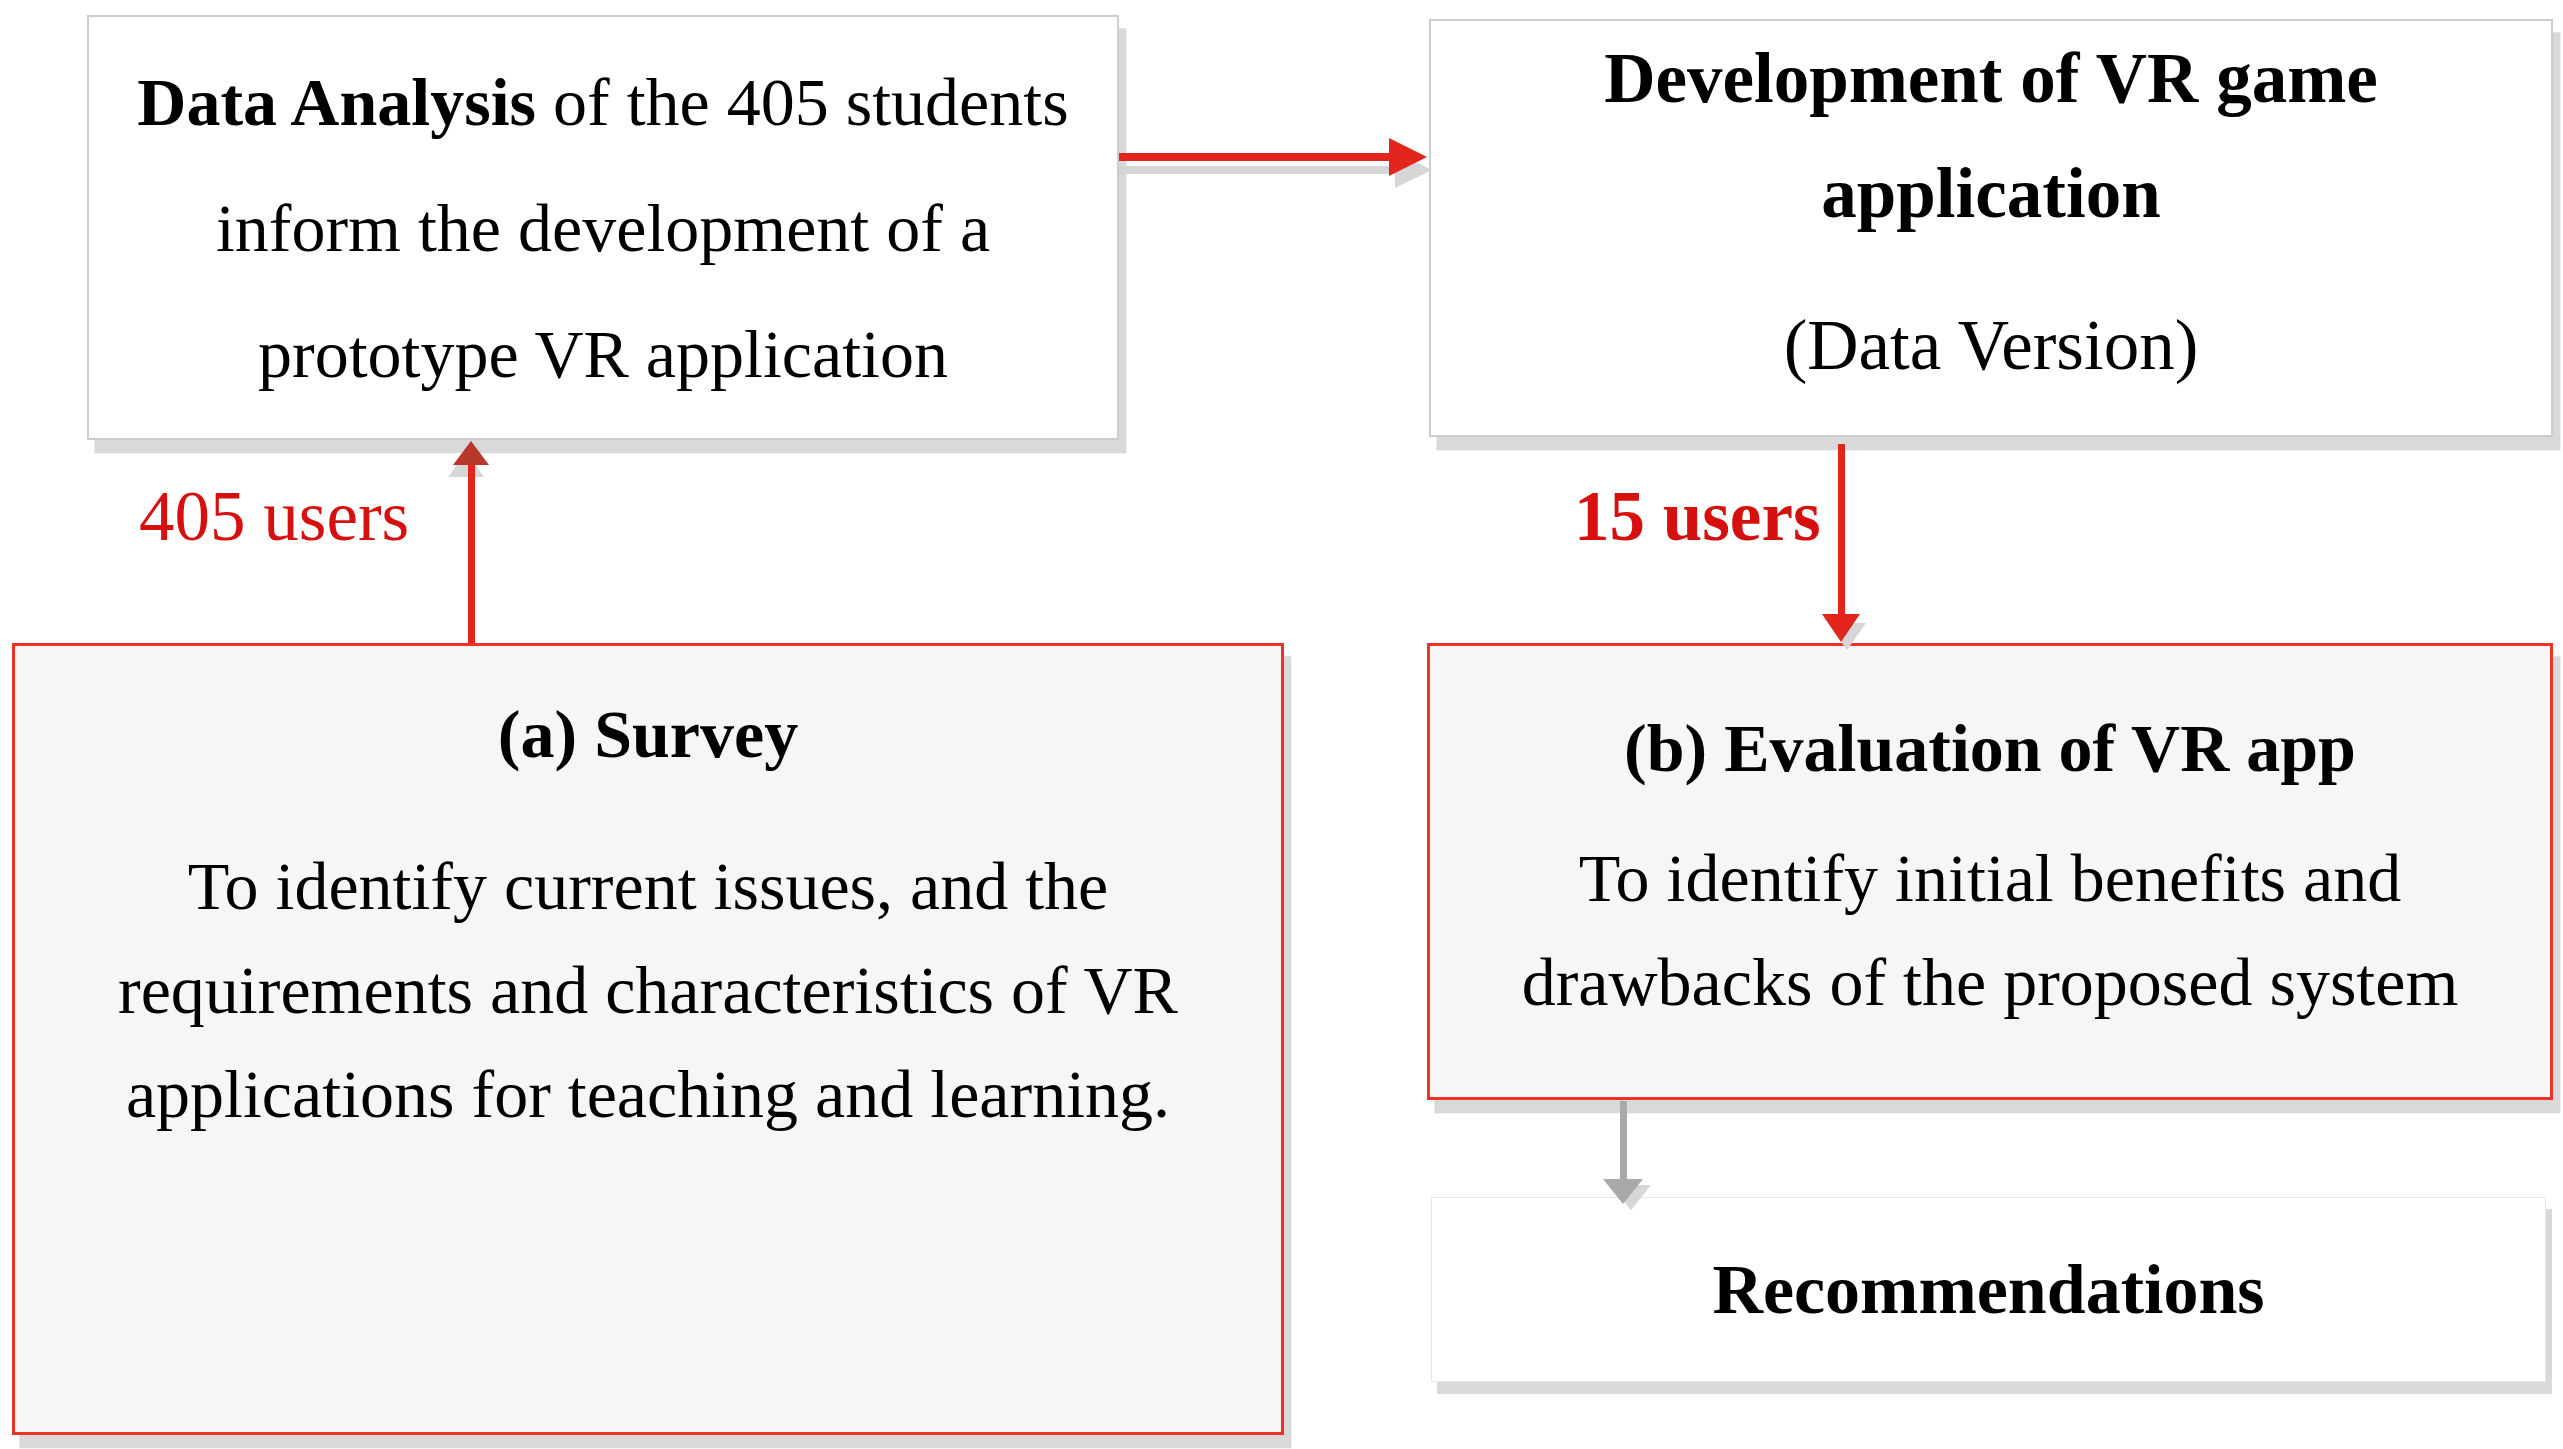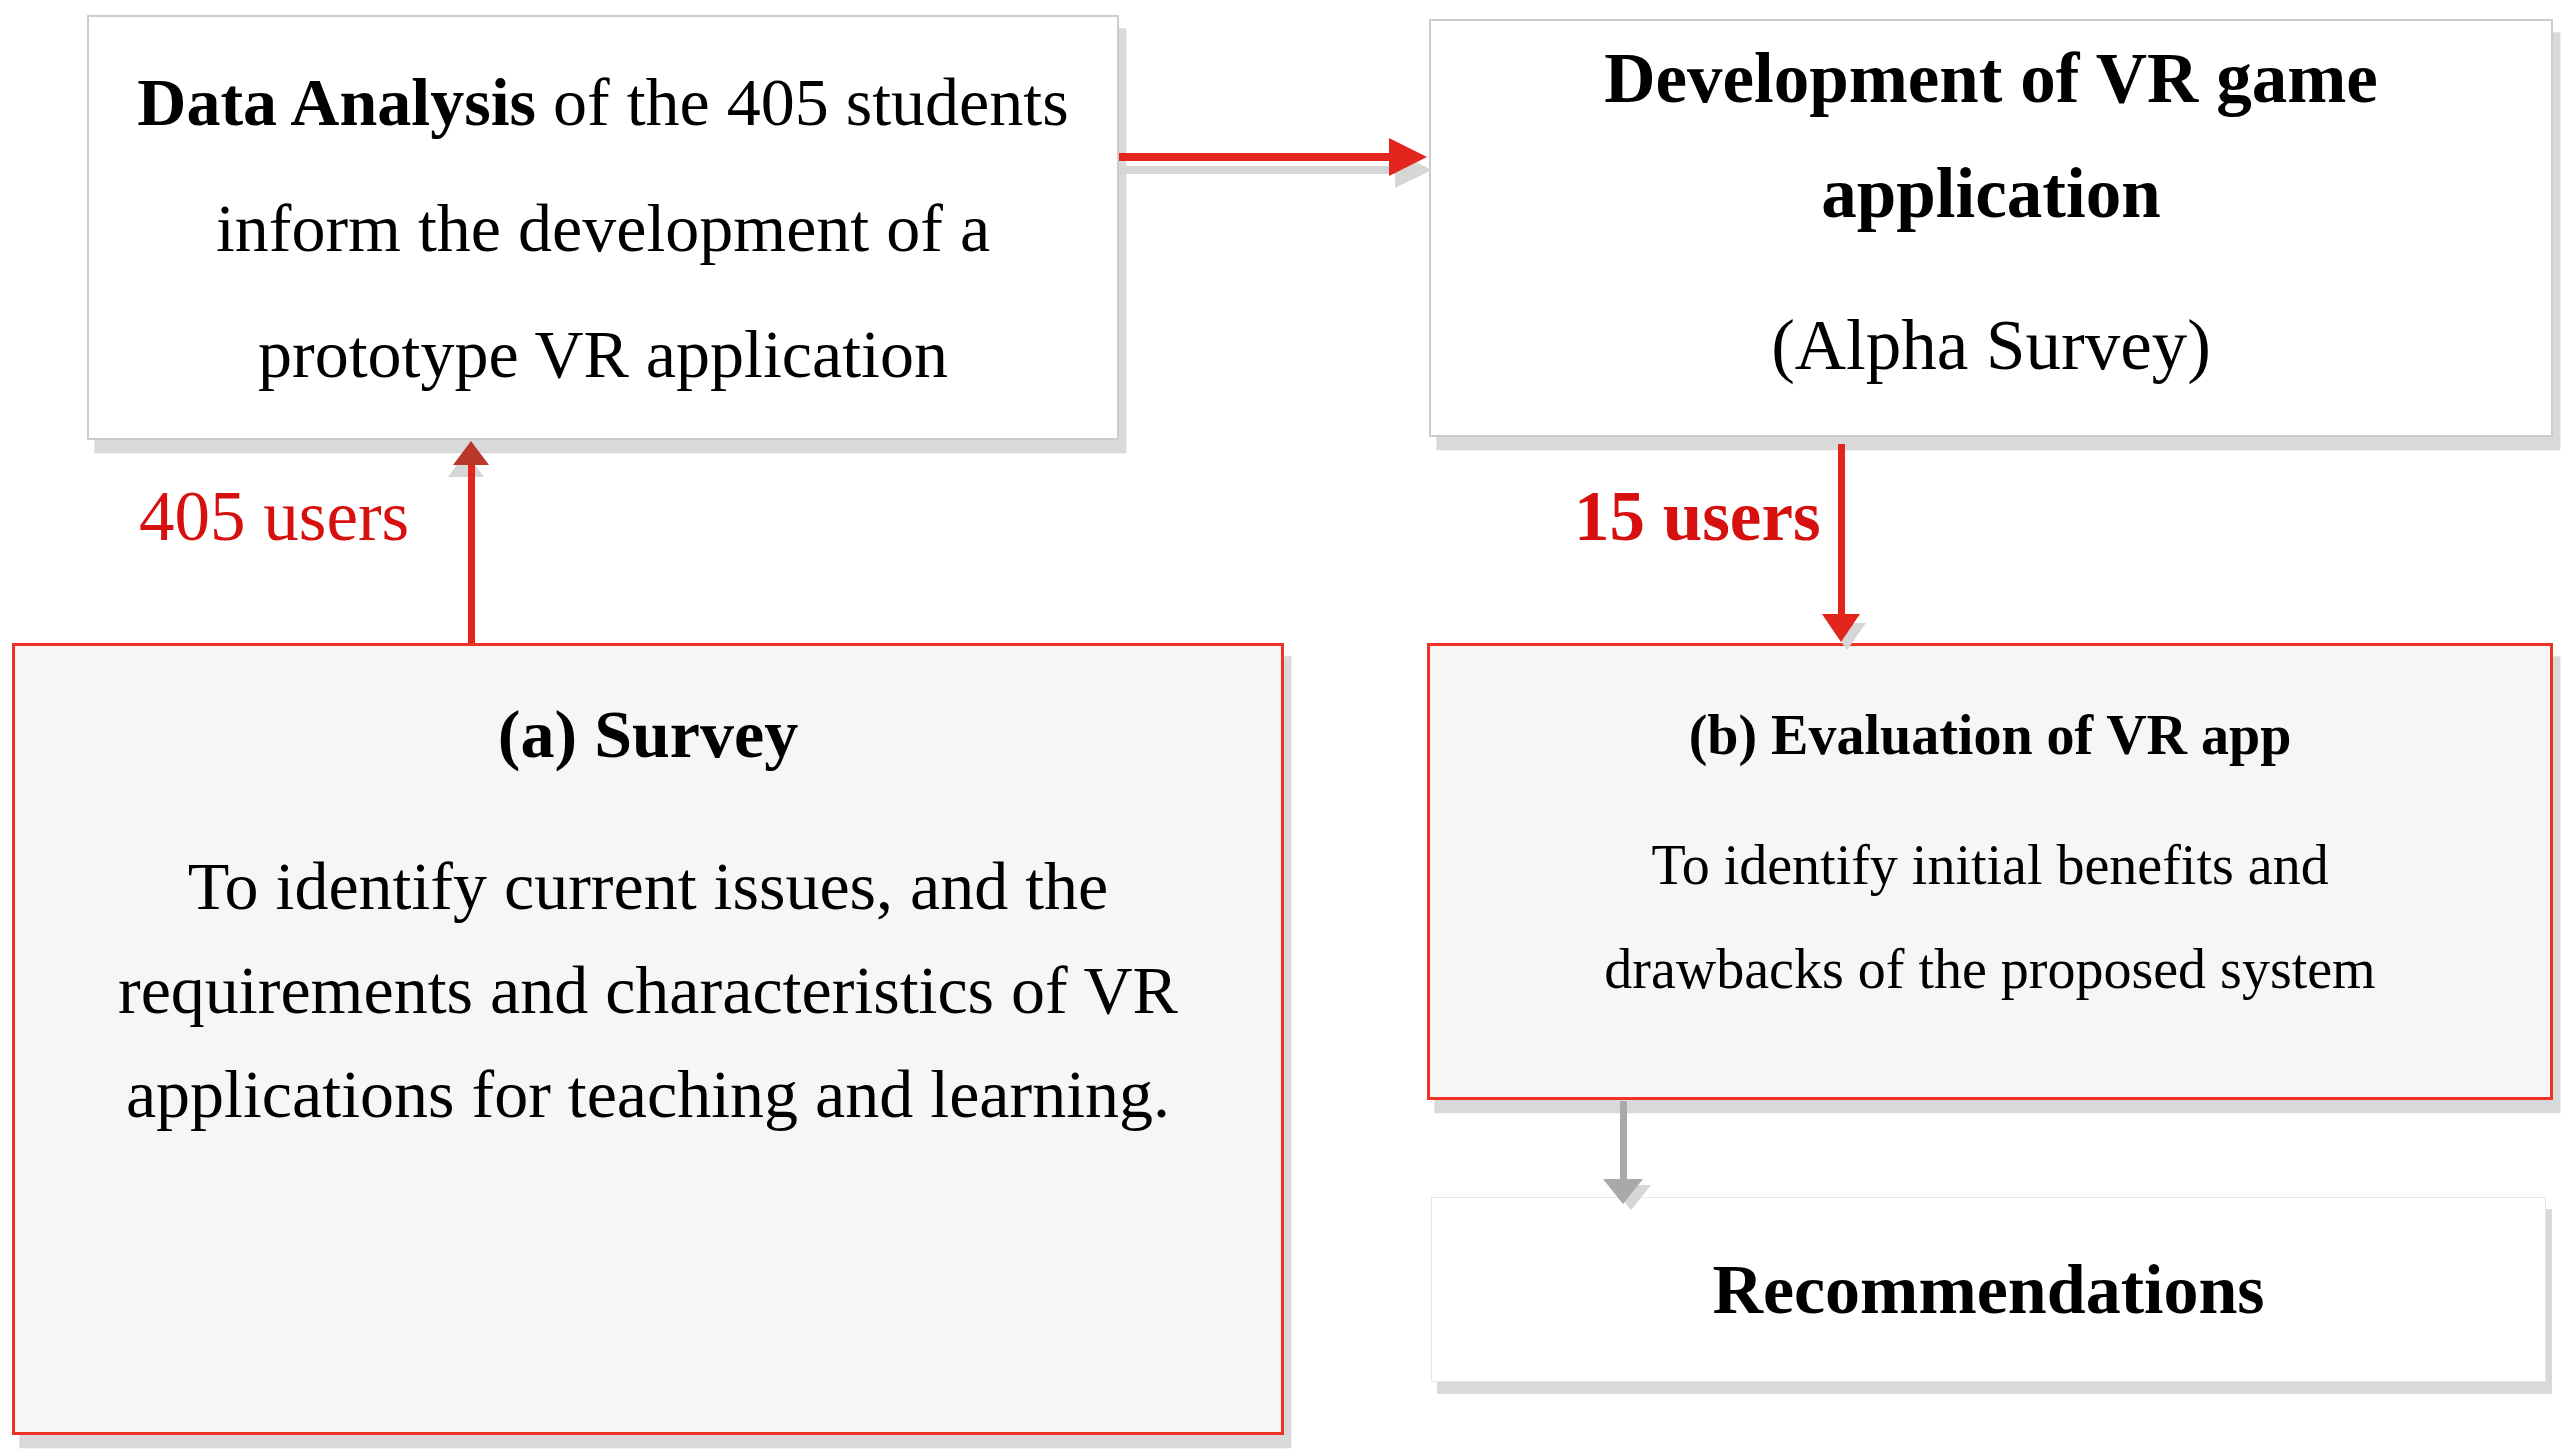--- a/index.html
+++ b/index.html
@@ -66,22 +66,22 @@
   #development-box .subtitle{margin-top:37px;}
   #survey-box{
     left:12px;top:643px;width:1272px;height:792px;
     padding-top:33px;
     font-size:68px;line-height:104px;
   }
   #survey-box .title{line-height:111px;}
   #survey-box .spacer{height:44px;}
   #evaluation-box{
     left:1427px;top:643px;width:1126px;height:457px;
-    padding-top:34px;
-    font-size:56px;line-height:104px;
+    padding-top:47px;
+    font-size:68px;line-height:104px;
   }
   #evaluation-box .title{line-height:111px;}
   #evaluation-box .spacer{height:22px;}
   #recommendations-box{
     left:1431px;top:1197px;width:1115px;height:185px;
     font-size:70px;line-height:111px;
   }
   .bold{font-weight:bold;}
 
   
@@ -127,21 +127,21 @@
 
   <div class="box white" id="data-analysis-box">
     <div class="ln"><span class="bold">Data Analysis</span><span> of the 405 students</span></div>
     <div class="ln">inform the development of a</div>
     <div class="ln">prototype VR application</div>
   </div>
 
   <div class="box white" id="development-box">
     <div class="ln bold">Development of VR game</div>
     <div class="ln bold">application</div>
-    <div class="ln subtitle">(Alpha Survey)</div>
+    <div class="ln subtitle">(Data Version)</div>
   </div>
 
   <div class="box redframe" id="survey-box">
     <div class="ln bold title">(a) Survey</div>
     <div class="spacer"></div>
     <div class="ln">To identify current issues, and the</div>
     <div class="ln">requirements and characteristics of VR</div>
     <div class="ln">applications for teaching and learning.</div>
   </div>
 

